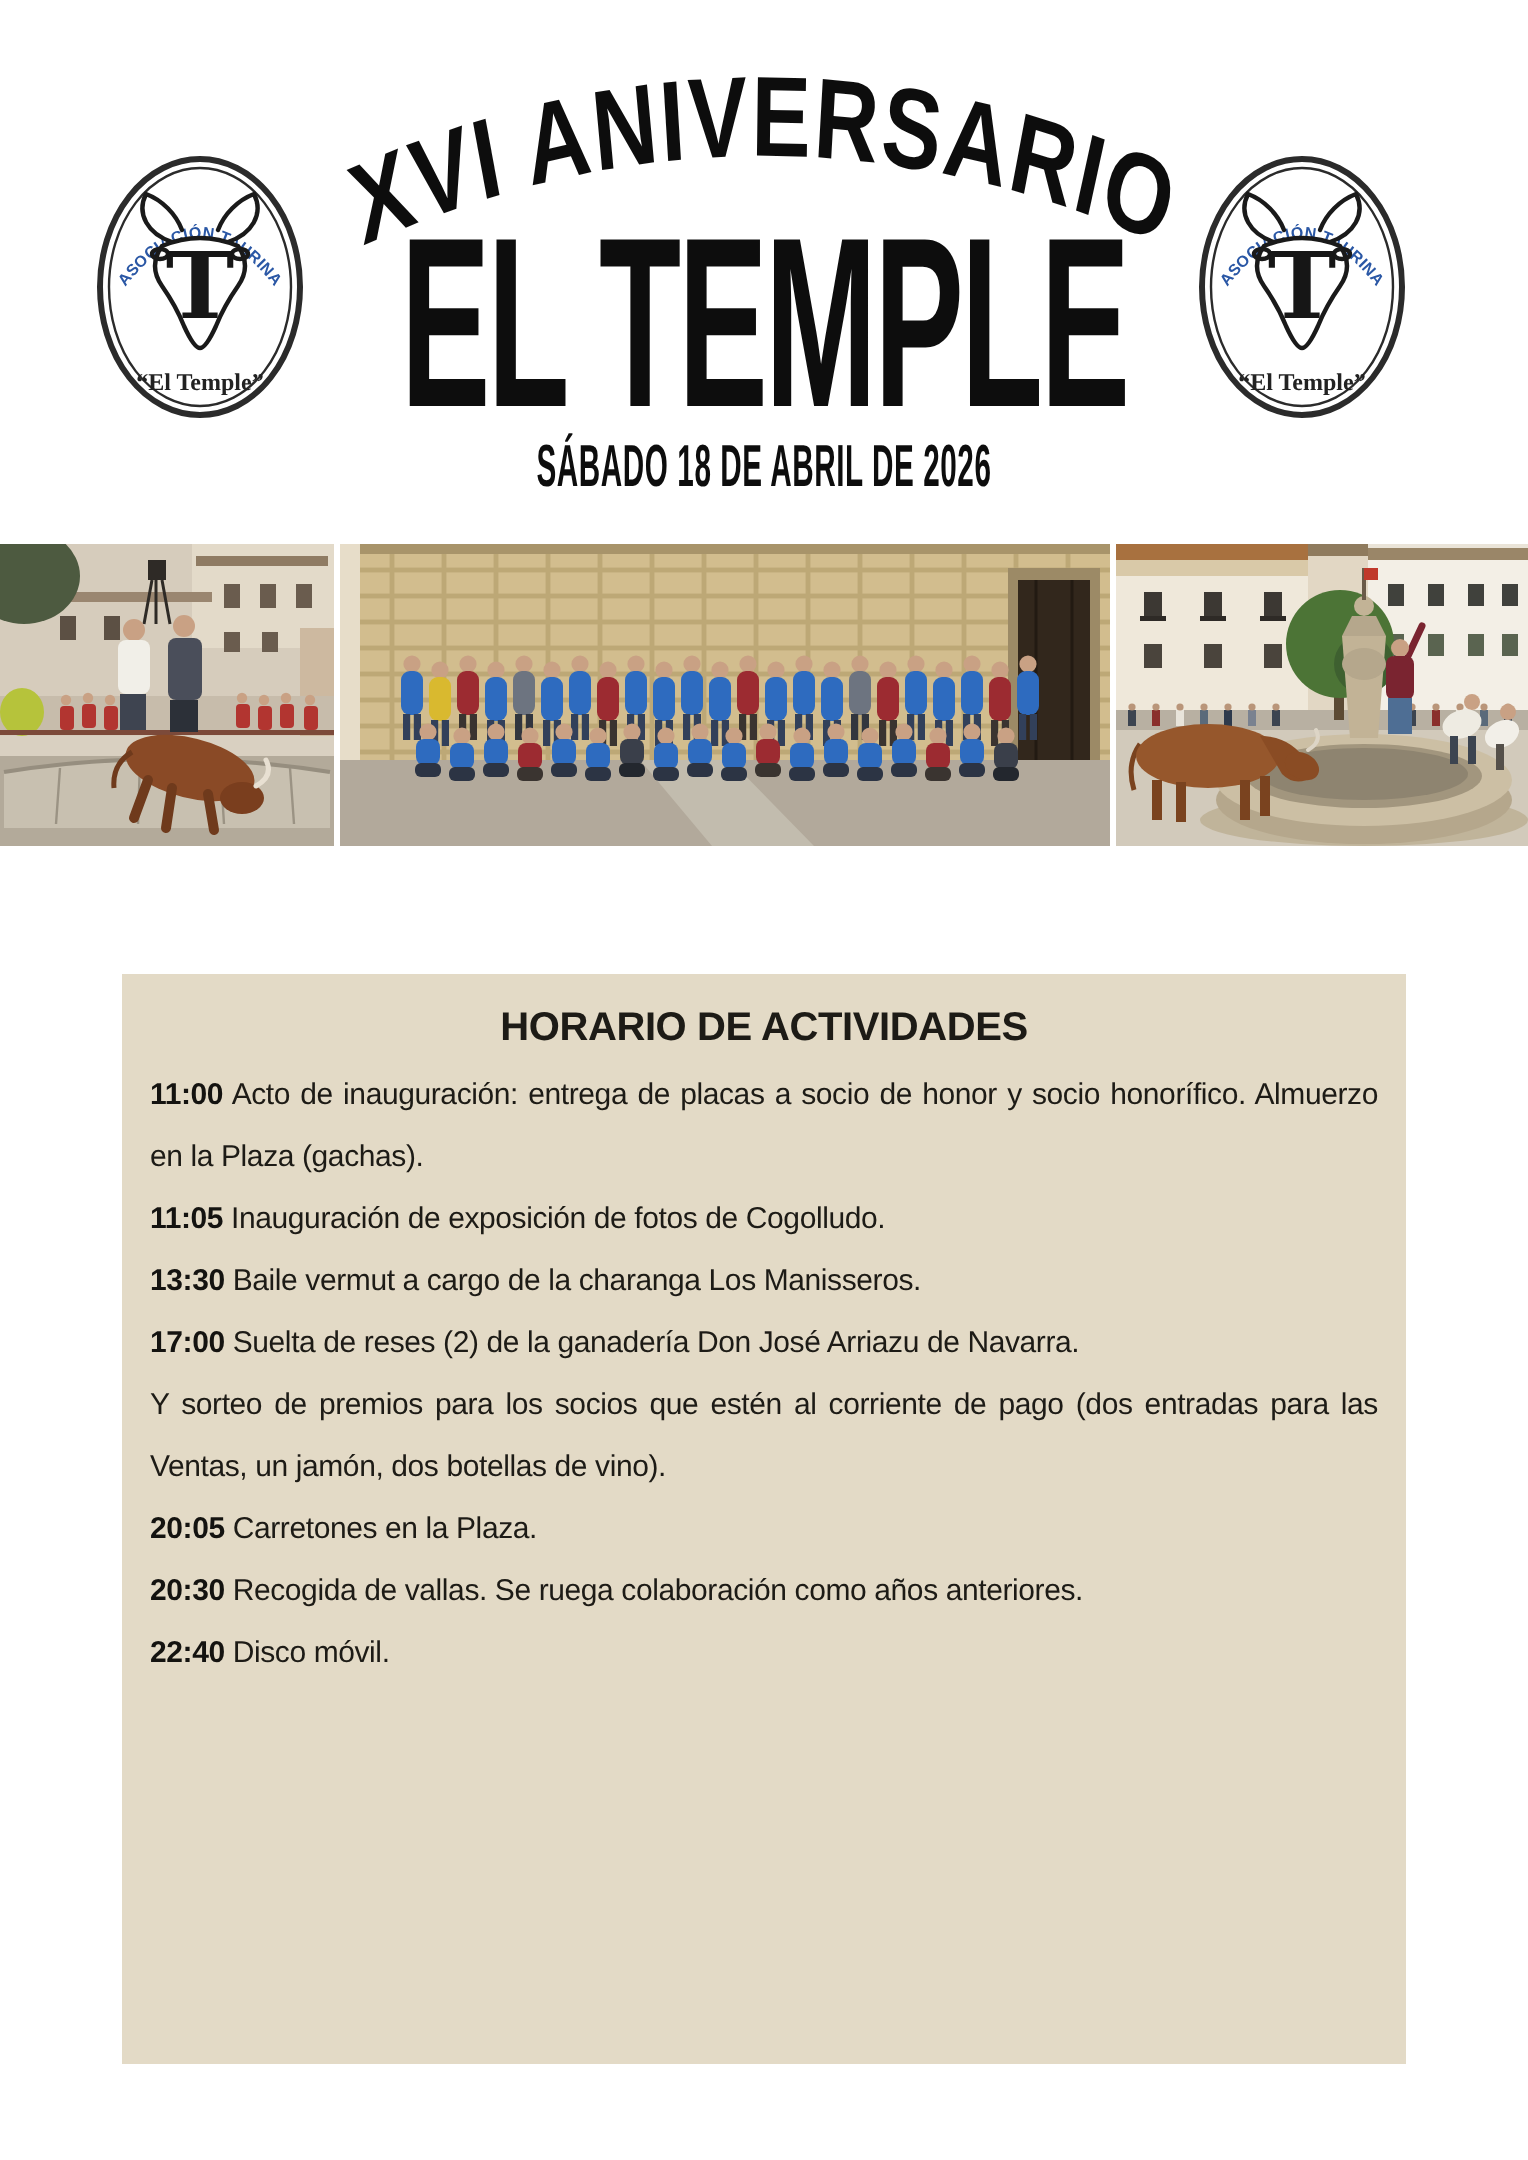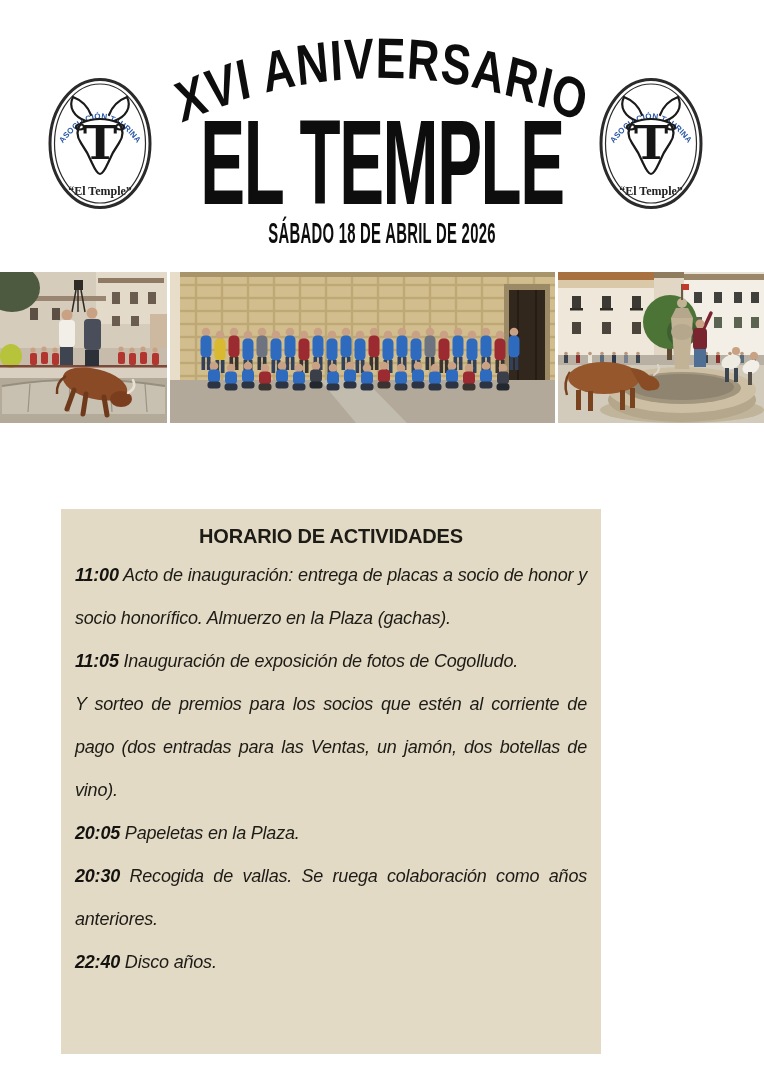--- a/index.html
+++ b/index.html
@@ -38,31 +38,31 @@
 
   
   .photo-strip{position:absolute;left:0;top:272px;width:764px;height:151px;display:flex;gap:3px;}
   .photo{height:151px;display:block;}
   .photo.pa{width:167px;}
   .photo.pb{width:385px;}
   .photo.pc{width:206px;}
 
   
   .schedule-box{
-    position:absolute;left:61px;top:509px;width:540px;height:545px;
+    position:absolute;left:61px;top:487px;width:642px;height:545px;
     background:var(--schedule-box-bg,#e3dac6);
     padding:14px 14px 0 14px;
   }
   .schedule-title{
     text-align:center;font-size:20px;line-height:26px;font-weight:bold;
     letter-spacing:-0.2px;color:var(--body-text,#1d1b16);margin:0 0 5px 0;
   }
   .schedule-list p{
-    font-size:18px;line-height:43px;letter-spacing:-0.2px;
-    text-align:justify;color:var(--body-text,#1d1b16);margin:0;font-style:italic;
+    font-size:15px;line-height:31px;letter-spacing:-0.2px;
+    text-align:justify;color:var(--body-text,#1d1b16);margin:0;
   }
   .schedule-list p strong{font-weight:bold;color:#141310;}
 </style>
 </head>
 <body>
 
 <svg width="0" height="0" style="position:absolute" aria-hidden="true">
   <defs>
     <g id="logo-art">
       <ellipse cx="52" cy="66.5" rx="50" ry="64" fill="#ffffff" stroke="#2b2b2b" stroke-width="3"></ellipse>
@@ -383,27 +383,29 @@
   </div>
 
   <section class="schedule-box">
     <h2 class="schedule-title">HORARIO DE ACTIVIDADES</h2>
     <div class="schedule-list">
   <p><strong>11:00</strong><span> Acto de inauguración: entrega de placas a socio de honor y socio honorífico. Almuerzo en la Plaza (gachas).</span></p>
 
   <p><strong>11:05</strong><span> Inauguración de exposición de fotos de Cogolludo.</span></p>
 
 
-
-
+  <p><strong>13:30</strong><span> Baile vermut a cargo de la charanga Los Manisseros.</span></p>
+
+
+  <p><strong>17:00</strong><span> Suelta de reses (2) de la ganadería Don José Arriazu de Navarra.</span></p>
 
 
   <p><span>Y sorteo de premios para los socios que estén al corriente de pago (dos entradas para las Ventas, un jamón, dos botellas de vino).</span></p>
 
-  <p><strong>20:05</strong><span> Papeletas en la Plaza.</span></p>
+  <p><strong>20:05</strong><span> Carretones en la Plaza.</span></p>
 
   <p><strong>20:30</strong><span> Recogida de vallas. Se ruega colaboración como años anteriores.</span></p>
 
-  <p><strong>22:40</strong><span> Disco años.</span></p>
+  <p><strong>22:40</strong><span> Disco móvil.</span></p>
 </div>
   </section>
 
 </div>
 
 </body></html>

